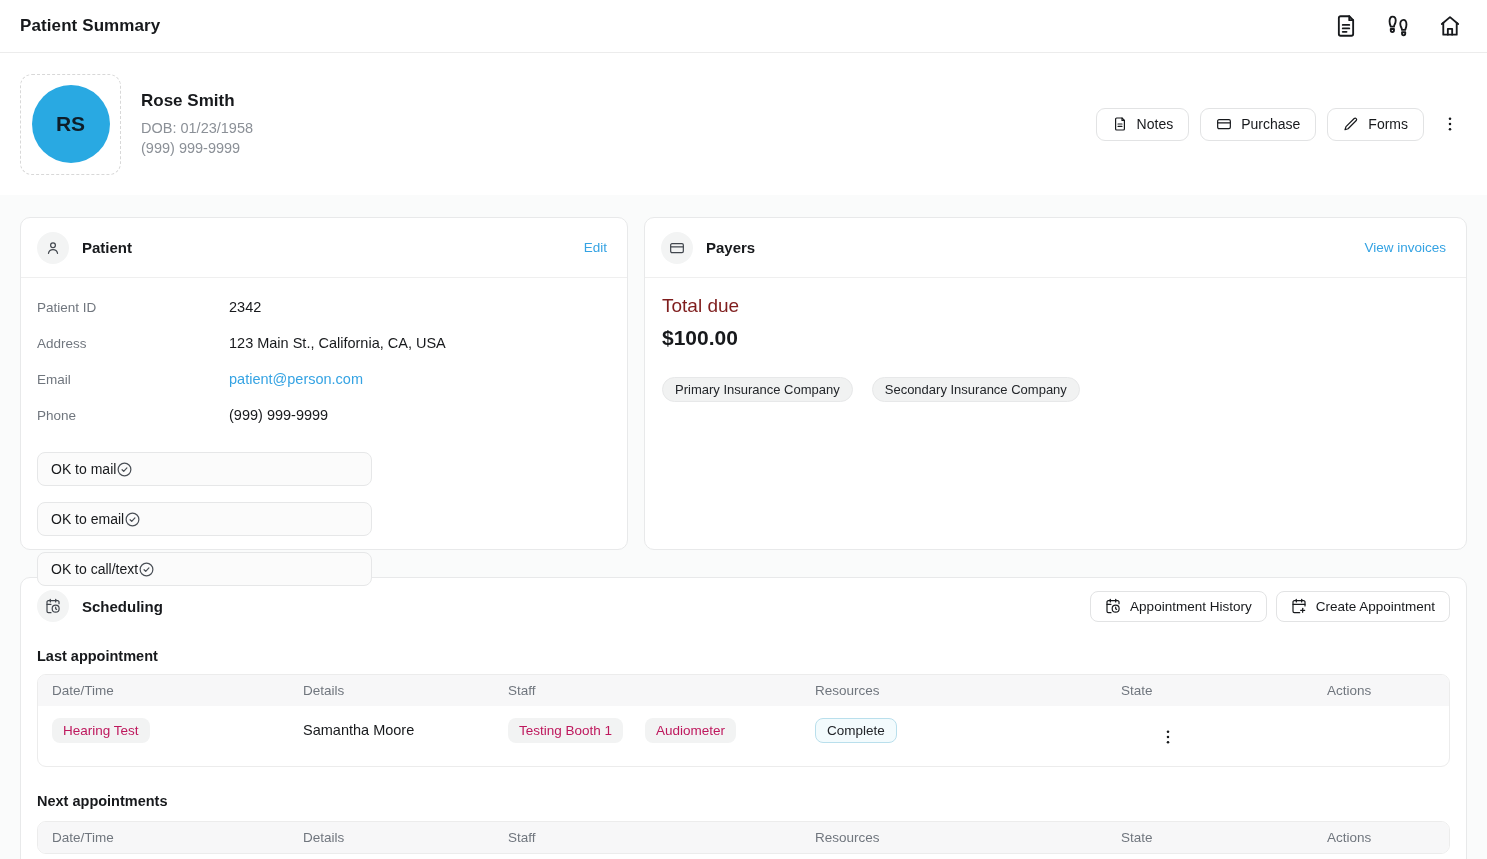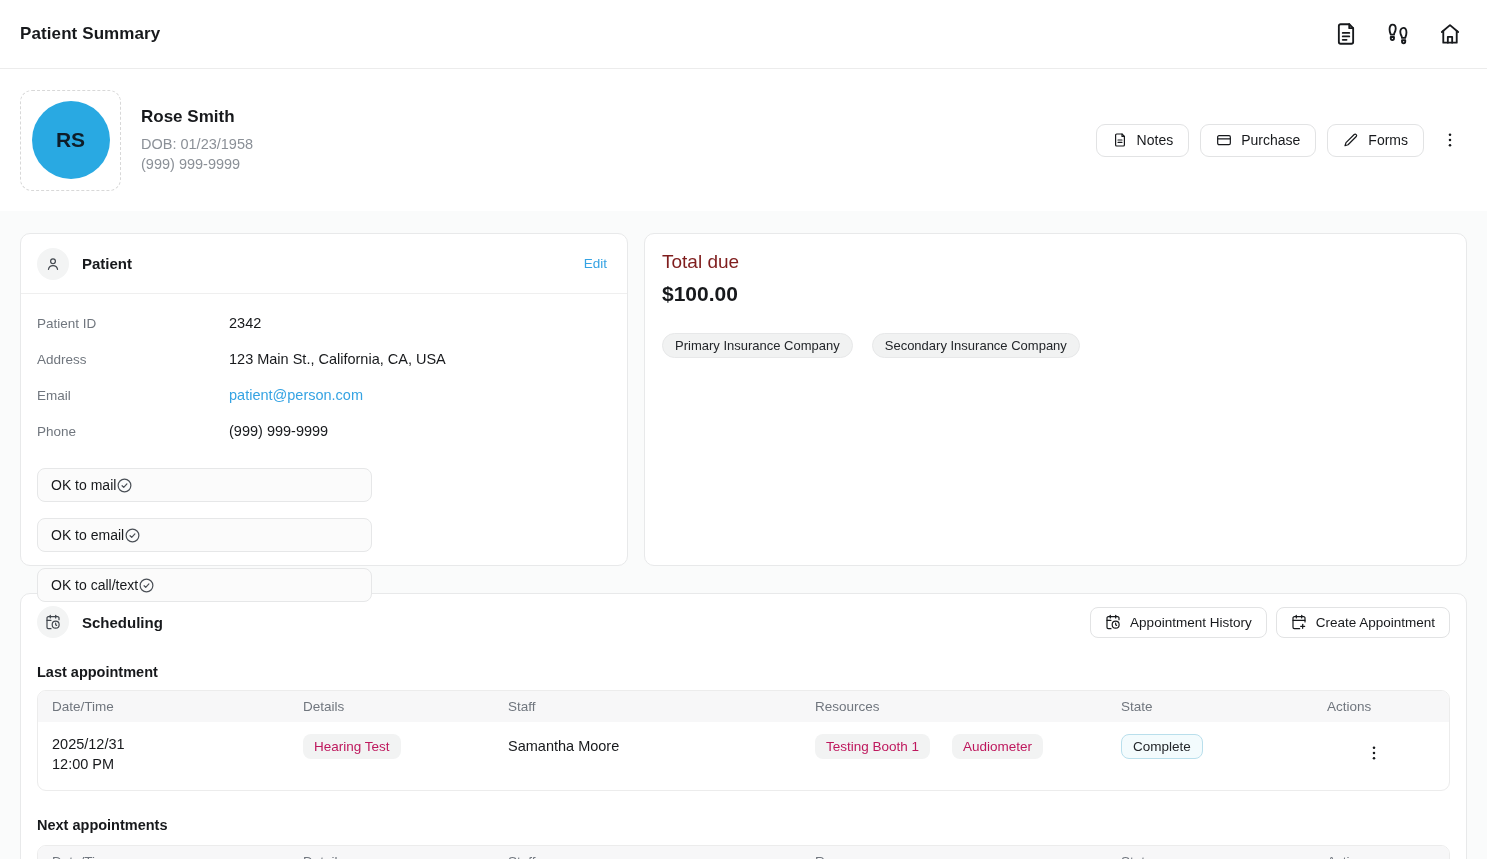--- a/index.html
+++ b/index.html
@@ -7,21 +7,21 @@
   body {
     font-family:"Liberation Sans", sans-serif;
     background:#fafbfb;
     color:#17191c;
     font-size:14px;
   }
   svg { display:block; }
 
   
   .topbar {
-    height:69px; background:#fff; border-bottom:1px solid #ececec;
+    height:53px; background:#fff; border-bottom:1px solid #ececec;
     display:flex; align-items:center; justify-content:space-between;
     padding:0 24px 0 20px;
   }
   .topbar-title { font-size:17px; font-weight:700; letter-spacing:.1px; }
   .topbar-icons { display:flex; align-items:center; gap:26px; }
   .topbar-icon { width:26px; height:26px; color:#17191c; cursor:pointer; }
   .topbar-icon svg { width:26px; height:26px; }
 
   
   .header-band {
@@ -276,20 +276,30 @@
               <svg viewBox="0 0 24 24" fill="none" stroke="currentColor" stroke-width="1.7" stroke-linecap="round" stroke-linejoin="round">
                 <circle cx="12" cy="12" r="9"></circle>
                 <path d="m8.6 12.3 2.3 2.3 4.5-4.9"></path>
               </svg>
             </span>
         </div>
       </div>
     </div>
 
     <div class="card card-payers">
+      <div class="card-header">
+        <span class="icon-circle">
+          <svg viewBox="0 0 24 24" fill="none" stroke="currentColor" stroke-width="1.8" stroke-linecap="round" stroke-linejoin="round">
+              <rect x="2.5" y="5.5" width="19" height="13.5" rx="2"></rect>
+              <line x1="2.5" y1="10.2" x2="21.5" y2="10.2"></line>
+            </svg>
+        </span>
+        <span class="card-title">Payers</span>
+        <span class="card-link">View invoices</span>
+      </div>
       <div class="payers-body">
         <div class="total-label">Total due</div>
         <div class="total-value">$100.00</div>
         <div class="ins-chips">
           <span class="ins-chip">Primary Insurance Company</span>
           <span class="ins-chip">Secondary Insurance Company</span>
         </div>
       </div>
     </div>
   </div>
@@ -343,24 +353,20 @@
       <div class="appt-table">
         <div class="appt-head">
           <div>Date/Time</div>
           <div>Details</div>
           <div>Staff</div>
           <div>Resources</div>
           <div>State</div>
           <div>Actions</div>
         </div>
         <div class="appt-row">
-          <div class="cell-date">
-            <div>2025/12/31</div>
-            <div>12:00 PM</div>
-          </div>
           <div>
             <span class="tag">Hearing Test</span>
           </div>
           <div class="cell-staff">Samantha Moore</div>
           <div class="cell-resources">
             <span class="tag">Testing Booth 1</span>
             <span class="tag">Audiometer</span>
           </div>
           <div>
             <span class="badge-complete">Complete</span>

